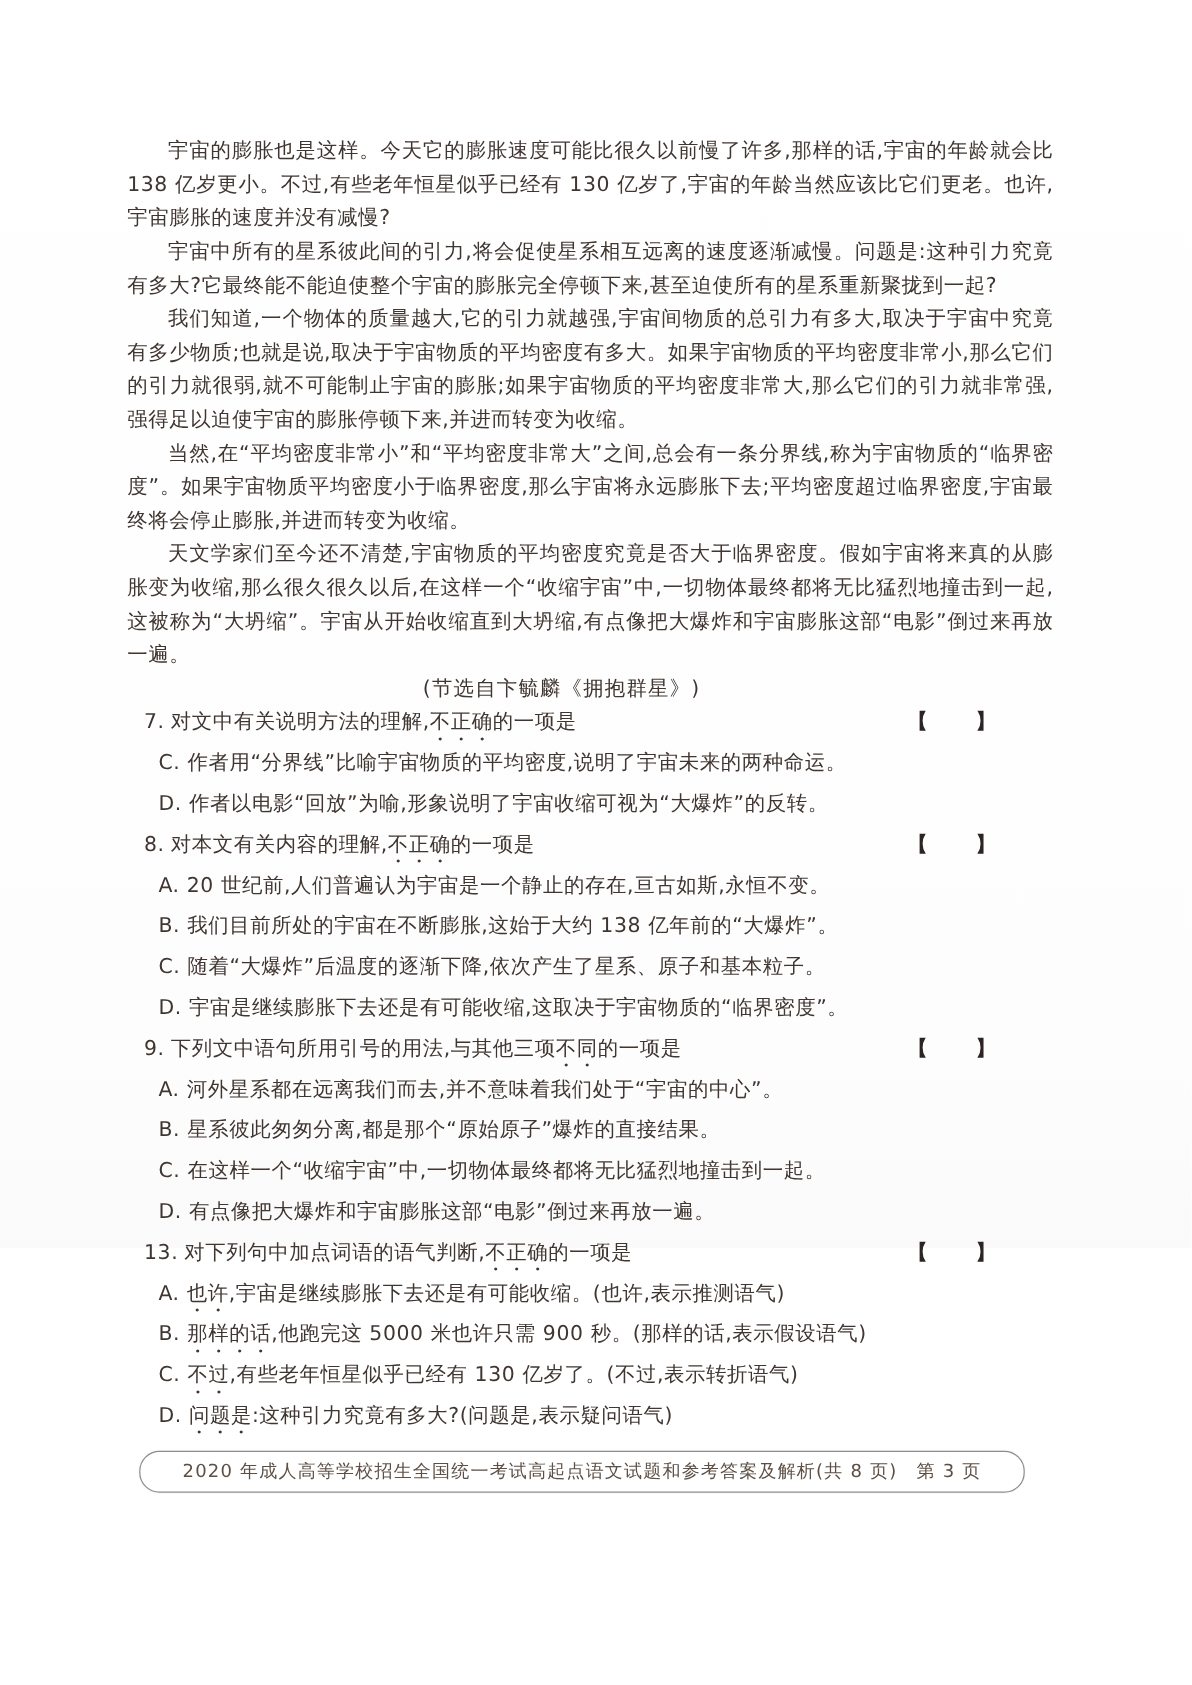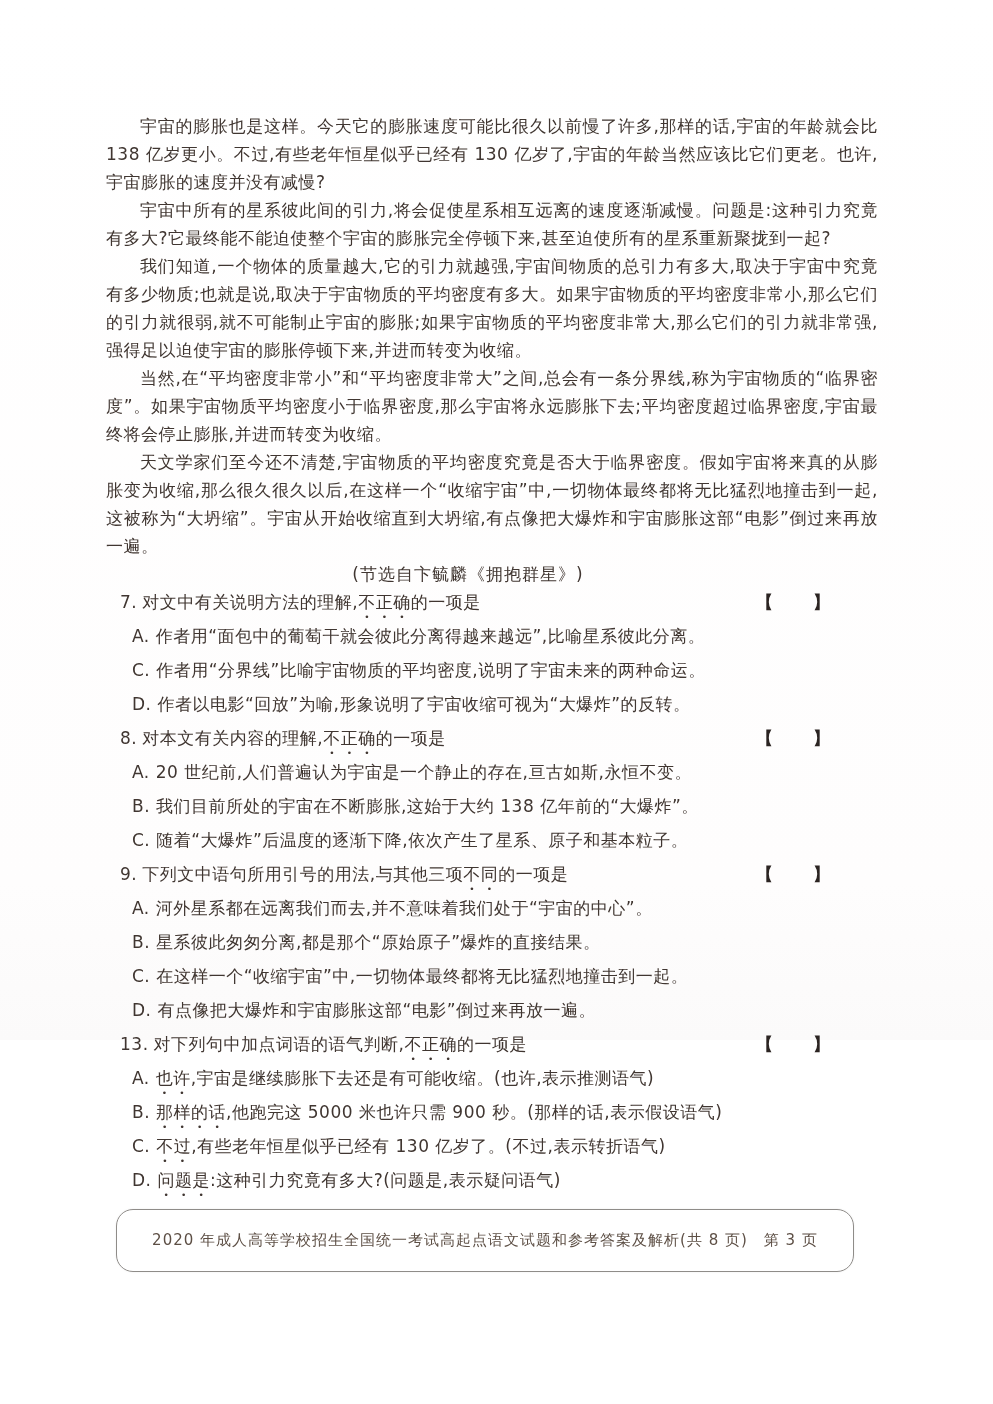--- a/index.html
+++ b/index.html
@@ -36,21 +36,21 @@
   .emph{
     -webkit-text-emphasis:filled dot;
     -webkit-text-emphasis-position:under right;
     text-emphasis:filled dot;
     text-emphasis-position:under right;
   }
   .footer{
     margin:9px 0 0 10px;width:738px;box-sizing:border-box;
     border:1px solid #8f8c89;border-radius:17px;
     text-align:center;font-size:15px;line-height:21px;
-    padding:20px 6px;color:#5d4f45;letter-spacing:1px;
+    padding:6px 6px;color:#5d4f45;letter-spacing:1px;
     box-shadow:0 0 2px rgba(0,0,0,0.08);
   }
 </style>
 </head>
 <body>
 
 <div class="page">
   <div class="content">
 
     <div>
@@ -61,35 +61,35 @@
       <p class="para">天文学家们至今还不清楚,宇宙物质的平均密度究竟是否大于临界密度。假如宇宙将来真的从膨胀变为收缩,那么很久很久以后,在这样一个“收缩宇宙”中,一切物体最终都将无比猛烈地撞击到一起,这被称为“大坍缩”。宇宙从开始收缩直到大坍缩,有点像把大爆炸和宇宙膨胀这部“电影”倒过来再放一遍。</p>
       <div class="source">(节选自卞毓麟《拥抱群星》)</div>
     </div>
 
     <div class="question">
       <div class="qhead">
         <span class="qnum">7.</span><span><span>对文中有关说明方法的理解,</span><span class="emph">不正确</span><span>的一项是</span></span>
         <span class="bracket">【　　】</span>
       </div>
       <div class="options">
-        <div class="option"><span>A. 作者用“面包中的葡萄干就会彼此分离得越来越远”,比喻星系彼此分离。</span><span class="emph"></span><span></span></div>
         <div class="option"><span>C. 作者用“分界线”比喻宇宙物质的平均密度,说明了宇宙未来的两种命运。</span><span class="emph"></span><span></span></div>
         <div class="option"><span>D. 作者以电影“回放”为喻,形象说明了宇宙收缩可视为“大爆炸”的反转。</span><span class="emph"></span><span></span></div>
       </div>
     </div>
 
     <div class="question">
       <div class="qhead">
         <span class="qnum">8.</span><span><span>对本文有关内容的理解,</span><span class="emph">不正确</span><span>的一项是</span></span>
         <span class="bracket">【　　】</span>
       </div>
       <div class="options">
         <div class="option"><span>A. 20 世纪前,人们普遍认为宇宙是一个静止的存在,亘古如斯,永恒不变。</span><span class="emph"></span><span></span></div>
         <div class="option"><span>B. 我们目前所处的宇宙在不断膨胀,这始于大约 138 亿年前的“大爆炸”。</span><span class="emph"></span><span></span></div>
         <div class="option"><span>C. 随着“大爆炸”后温度的逐渐下降,依次产生了星系、原子和基本粒子。</span><span class="emph"></span><span></span></div>
+        <div class="option"><span>D. 宇宙是继续膨胀下去还是有可能收缩,这取决于宇宙物质的“临界密度”。</span><span class="emph"></span><span></span></div>
       </div>
     </div>
 
     <div class="question">
       <div class="qhead">
         <span class="qnum">9.</span><span><span>下列文中语句所用引号的用法,与其他三项</span><span class="emph">不同</span><span>的一项是</span></span>
         <span class="bracket">【　　】</span>
       </div>
       <div class="options">
         <div class="option"><span>A. 河外星系都在远离我们而去,并不意味着我们处于“宇宙的中心”。</span><span class="emph"></span><span></span></div>

